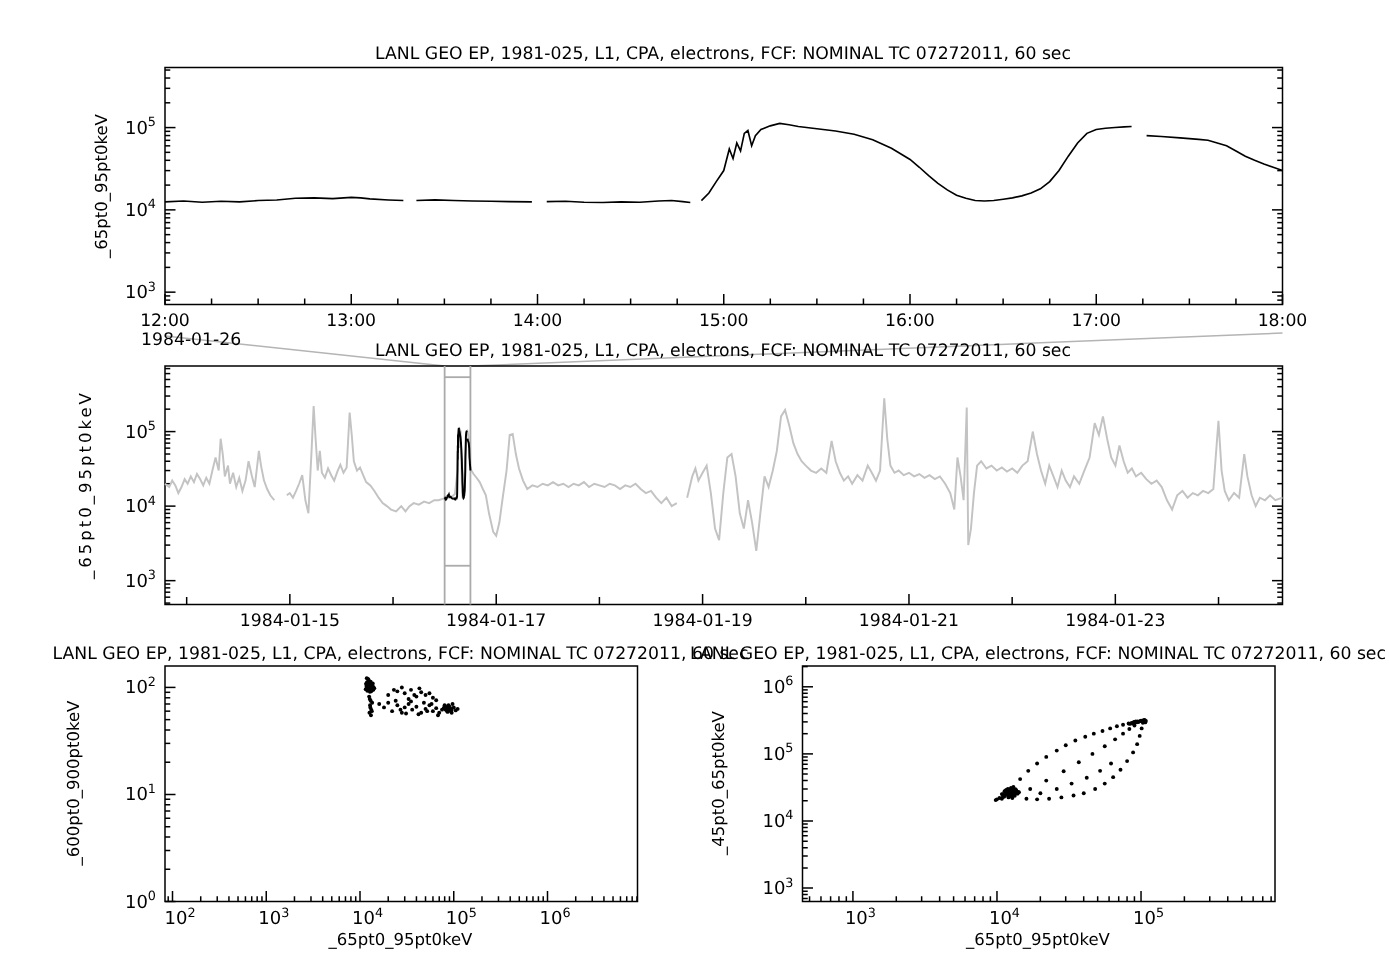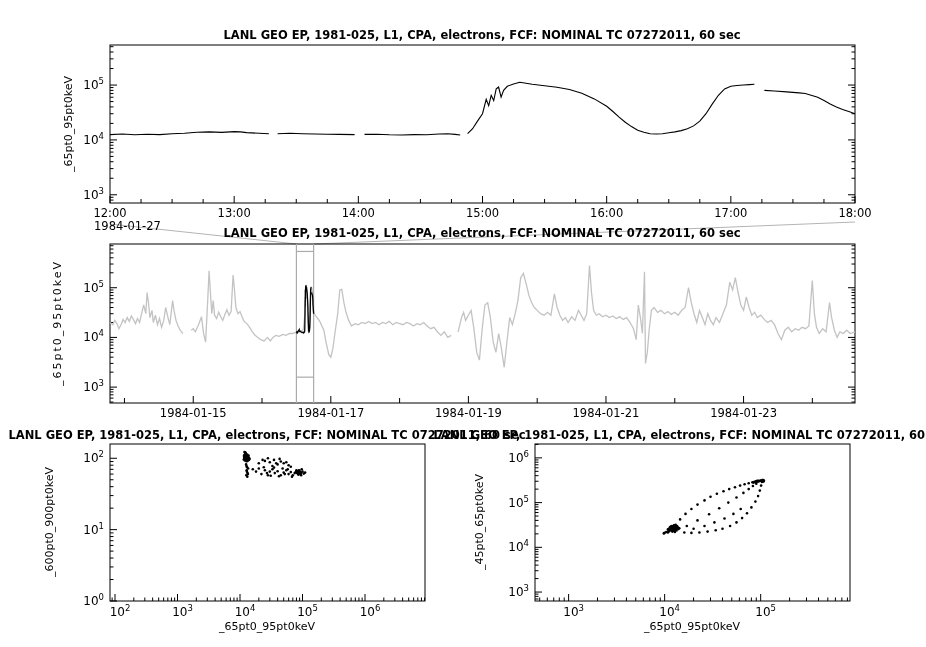--- a/index.html
+++ b/index.html
@@ -1,20 +1,20 @@
 <!DOCTYPE html>
 <html><head>
 <meta charset="utf-8">
 <style>
   html,body{margin:0;padding:0;background:#ffffff;}
   #root{position:relative;width:926px;height:647px;background:#ffffff;overflow:hidden;
         font-family:"DejaVu Sans",sans-serif;color:#000;}
   #chart-svg{position:absolute;left:0;top:0;}
   .ptitle{position:absolute;transform:translateX(-50%);white-space:nowrap;
-          font-size:11.5px;color:#000;font-weight:bold;}
+          font-size:11.5px;color:#000;}
   .xdate{position:absolute;font-size:11.5px;white-space:nowrap;}
   .ylab{position:absolute;transform:translate(-50%,-50%) rotate(-90deg);
         white-space:nowrap;font-size:11px;}
   .ylab.spread{letter-spacing:2px;}
   .xlab{position:absolute;transform:translateX(-50%);white-space:nowrap;font-size:11px;}
   #t1{left:482px;top:28px;}
   #t2{left:482px;top:226px;}
   #t3{left:267px;top:428px;}
   #t4{left:692px;top:428px;}
   #yl1{left:68px;top:124px;}
@@ -584,21 +584,21 @@
           <circle cx="740.7" cy="509.0" r="1.3"></circle>
         </g>
       </g>
     </svg>
 
   <div class="ptitle" id="t1">LANL GEO EP, 1981-025, L1, CPA, electrons, FCF: NOMINAL TC 07272011, 60 sec</div>
   <div class="ptitle" id="t2">LANL GEO EP, 1981-025, L1, CPA, electrons, FCF: NOMINAL TC 07272011, 60 sec</div>
   <div class="ptitle" id="t3">LANL GEO EP, 1981-025, L1, CPA, electrons, FCF: NOMINAL TC 07272011, 60 sec</div>
   <div class="ptitle" id="t4">LANL GEO EP, 1981-025, L1, CPA, electrons, FCF: NOMINAL TC 07272011, 60 sec</div>
 
-  <div class="xdate" id="date1">1984-01-27</div>
+  <div class="xdate" id="date1">1984-01-26</div>
 
   <div class="ylab" id="yl1">_65pt0_95pt0keV</div>
   <div class="ylab spread" id="yl2">_65pt0_95pt0keV</div>
   <div class="ylab" id="yl3">_600pt0_900pt0keV</div>
   <div class="ylab" id="yl4">_45pt0_65pt0keV</div>
 
   <div class="xlab" id="xl3">_65pt0_95pt0keV</div>
   <div class="xlab" id="xl4">_65pt0_95pt0keV</div>
 </div>
 

